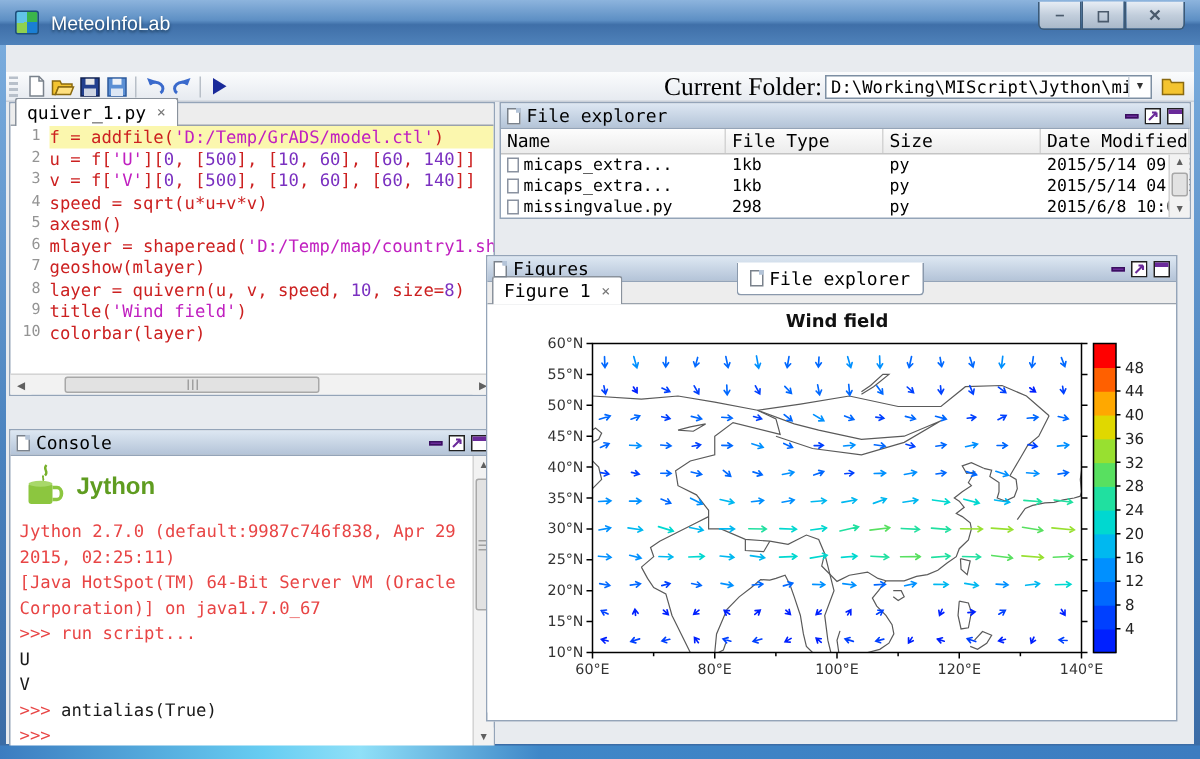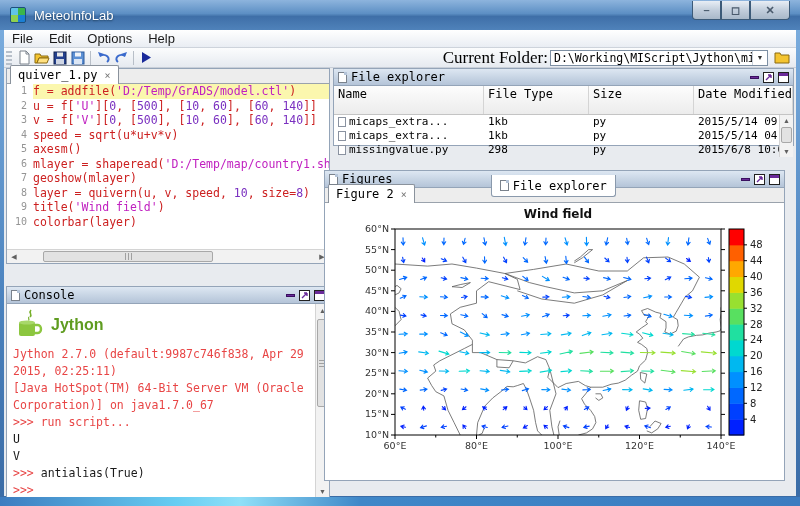--- a/index.html
+++ b/index.html
@@ -103,21 +103,21 @@
   
   .console-body { position:relative; height:194px; overflow:hidden; }
   .console-text { padding:2px 6px; font-family:"DejaVu Sans Mono",monospace;
      font-size:11.5px; line-height:17px; white-space:pre; }
   .c-red { color:#e84545; } .c-plain { color:#1a1a1a; }
   .jy-logo { display:flex; align-items:center; padding:4px 0 2px 8px; }
   .jy-text { font-size:16px; font-weight:bold; color:#5f9c20; margin-left:6px;
      font-family:"Liberation Sans",sans-serif; }
 
   
-  .fx-header { display:grid; grid-template-columns:150px 105px 105px 1fr; height:29px;
+  .fx-header { display:grid; grid-template-columns:150px 105px 105px 1fr; height:17px;
      background:linear-gradient(#fdfdfd,#ececec); border-bottom:1px solid #c4c4c4;
      font-family:"DejaVu Sans Mono",monospace; font-size:12px; }
   .fx-header div { padding:0 4px; border-right:1px solid #d4d4d4; line-height:16px;
      white-space:nowrap; overflow:hidden; }
   .fx-rows { position:relative; height:42px; overflow:hidden; }
   .fx-row { display:grid; grid-template-columns:150px 105px 105px 1fr; height:14px;
      font-family:"DejaVu Sans Mono",monospace; font-size:11px; line-height:14px; }
   .fx-row div { padding:0 4px; white-space:nowrap; overflow:hidden; }
   .fx-name { display:flex; align-items:center; gap:3px; }
   .file-ico { width:8px; height:10px; background:#fff; border:1px solid #8a92a0; flex:none; }
@@ -142,26 +142,20 @@
   <div class="app-icon"></div>
   <div class="title-text">MeteoInfoLab</div>
   <div class="win-btns">
     <div class="win-btn first">–</div>
     <div class="win-btn">◻</div>
     <div class="win-btn close">✕</div>
   </div>
 </div>
 
 <div class="app-body">
-  <div class="menubar">
-    <span class="menu-item">File</span>
-    <span class="menu-item">Edit</span>
-    <span class="menu-item">Options</span>
-    <span class="menu-item">Help</span>
-  </div>
 
   <div class="toolbar">
     <div class="grip"></div>
     <div class="tb-icon">
       <svg width="14" height="15">
           <path d="M3 1h6l3 3v10H3z" fill="#fff" stroke="#7a828c"></path>
           <path d="M9 1v3h3" fill="none" stroke="#7a828c"></path>
         </svg>
     </div>
     <div class="tb-icon">
@@ -364,21 +358,21 @@
             <rect x="0.5" y="0.5" width="10" height="10" fill="#fff" stroke="#202020"></rect>
             <path d="M3 8L8 3M8 3h-3M8 3v3" stroke="#6a2a9a" stroke-width="1.4" fill="none"></path>
           </svg>
         <span class="btn-max">
             <i></i>
           </span>
       </span>
     </div>
     <div class="tabrow">
       <div class="tab">
-        <span>Figure 2</span>
+        <span>Figure 1</span>
         <span class="close">×</span>
       </div>
     </div>
     <div class="fig-canvas">
       <svg id="fig-svg" width="459" height="270">
           <text x="233" y="15" font-size="12" fill="#111" font-weight="bold" text-anchor="middle">Wind field</text>
           <defs>
             <clipPath id="plotclip">
               <rect x="70" y="26" width="326" height="206"></rect>
             </clipPath>

